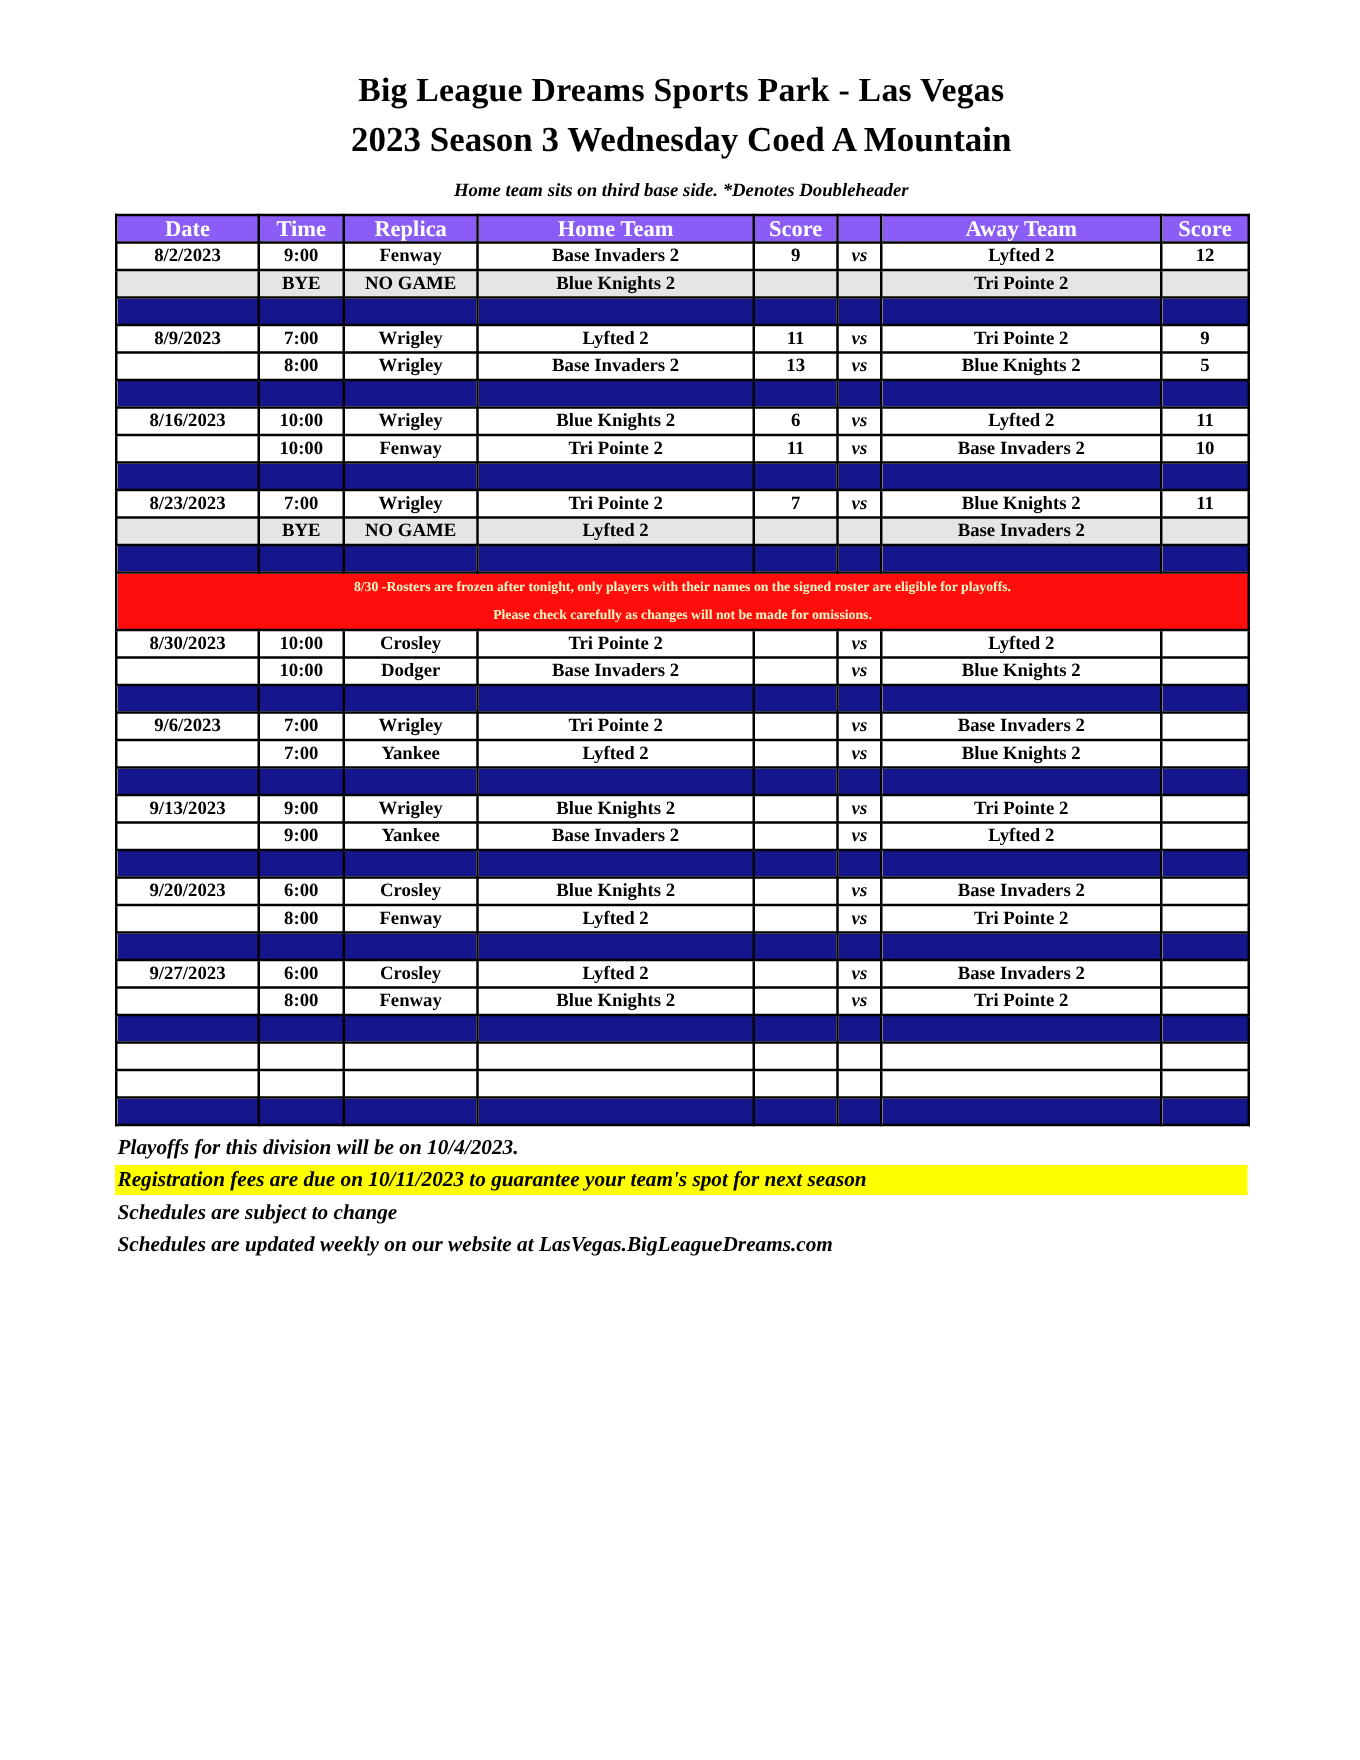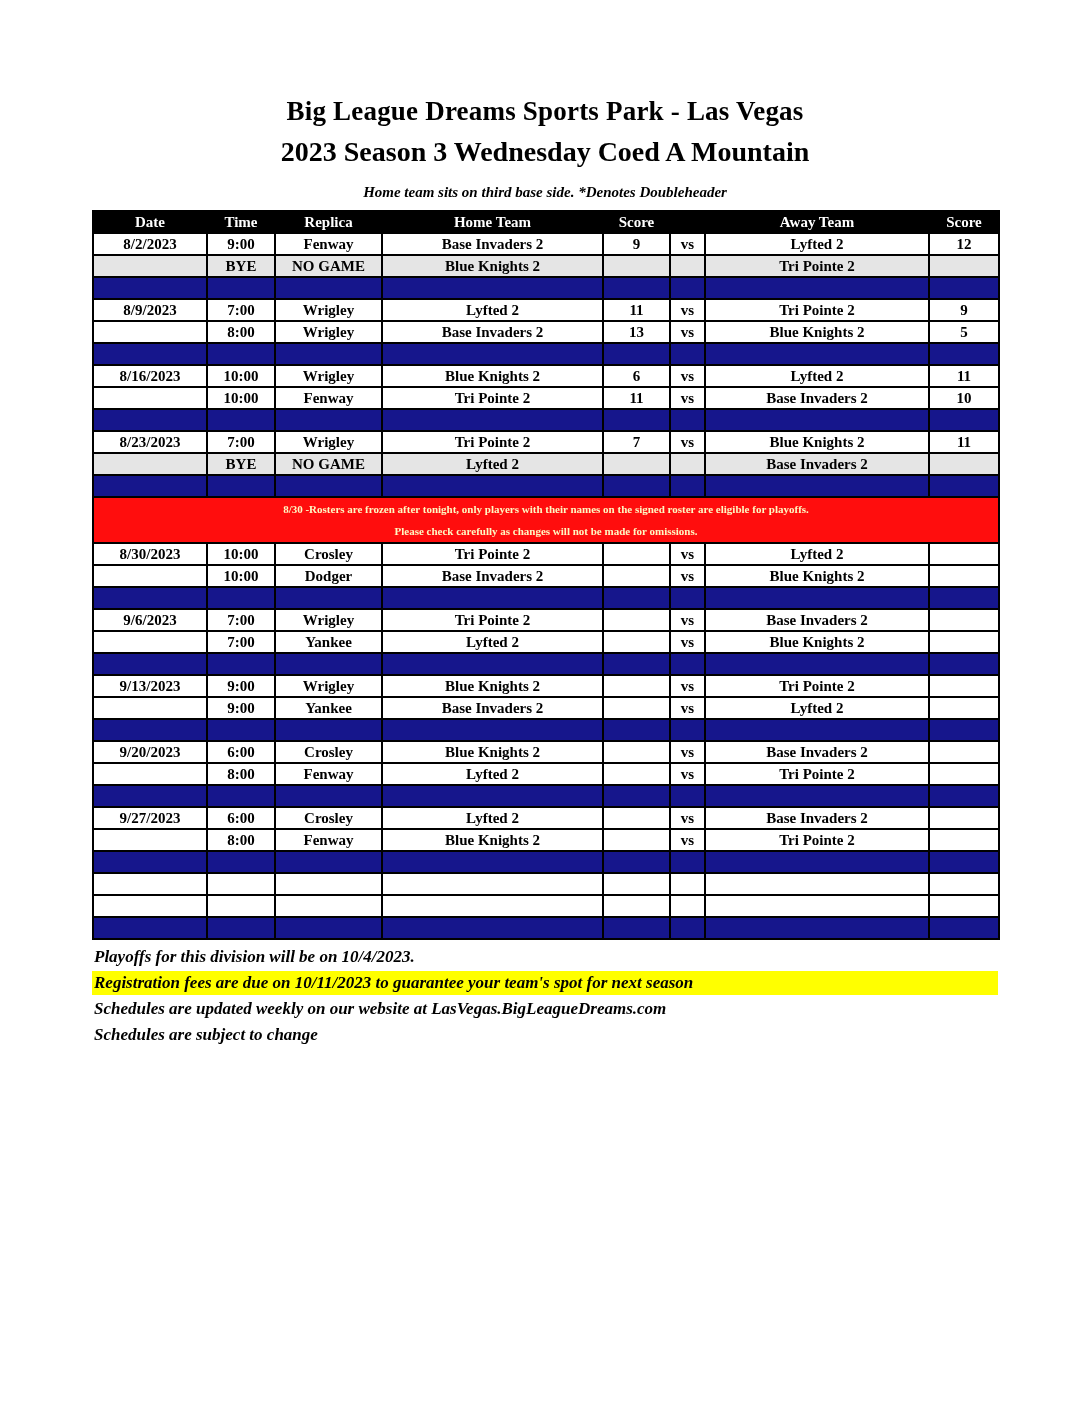--- a/index.html
+++ b/index.html
@@ -1,21 +1,21 @@
 <!DOCTYPE html>
 <html><head>
 <meta charset="utf-8">
 <style>
   html,body { margin:0; padding:0; }
   body {
     width:1088px; height:1408px; background:#ffffff;
     font-family:"Liberation Serif", serif; color:#000;
     position:relative;
   }
-  .page { padding-top:96px; }
+  .page { padding-top:57px; }
   .doc-header { width:906px; margin-left:92px; text-align:center; }
   .doc-title {
     font-size:27px; font-weight:700; margin:0 0 9px 0; letter-spacing:0.2px;
   }
   .doc-subtitle {
     font-size:28px; font-weight:700; margin:0 0 16px 0;
   }
   .doc-note {
     font-size:15px; font-weight:700; font-style:italic; margin:0 0 9px 0;
   }
@@ -25,25 +25,25 @@
     border:2px solid #000;
   }
   table.schedule td {
     border:2px solid #000;
     height:20px; line-height:20px; padding:0;
     text-align:center; vertical-align:middle;
     font-size:15px; font-weight:700;
     overflow:hidden; white-space:nowrap;
     background:#ffffff;
   }
-  thead td.hdr { background:#000000; color:#ffffff; font-size:15px; }
+  thead td.hdr { background:#8b5cf6; color:#ffffff; font-size:18px; }
   tr.spacer td { background:#16168c; }
   tr.bye td { background:#e5e5e5; }
   td.hl { background:#ffff00; }
-  td.vs { font-size:13px; }
+  td.vs { font-style:italic; font-size:13px; }
   tr.banner td {
     background:#ff0d0d; color:#fef9c3; height:44px; line-height:22px;
     font-size:11px; white-space:normal;
   }
   .footer { width:906px; margin-left:92px; margin-top:5px; }
   .footer-line {
     font-size:17px; font-weight:700; line-height:24px;
     margin-bottom:2px; padding-left:2px;font-style:italic;
   }
   .footer-line.hl { background:#ffff00; }
@@ -388,17 +388,17 @@
           <td></td>
           <td></td>
           <td></td>
         </tr>
       </tbody>
   </table>
 
   <div class="footer" id="footer">
       <div class="footer-line">Playoffs for this division will be on 10/4/2023.</div>
       <div class="footer-line hl">Registration fees are due on 10/11/2023 to guarantee your team's spot for next season</div>
+      <div class="footer-line">Schedules are subject to change</div>
       <div class="footer-line">Schedules are updated weekly on our website at LasVegas.BigLeagueDreams.com</div>
-      <div class="footer-line">Schedules are subject to change</div>
     </div>
 
 </div>
 
 </body></html>

